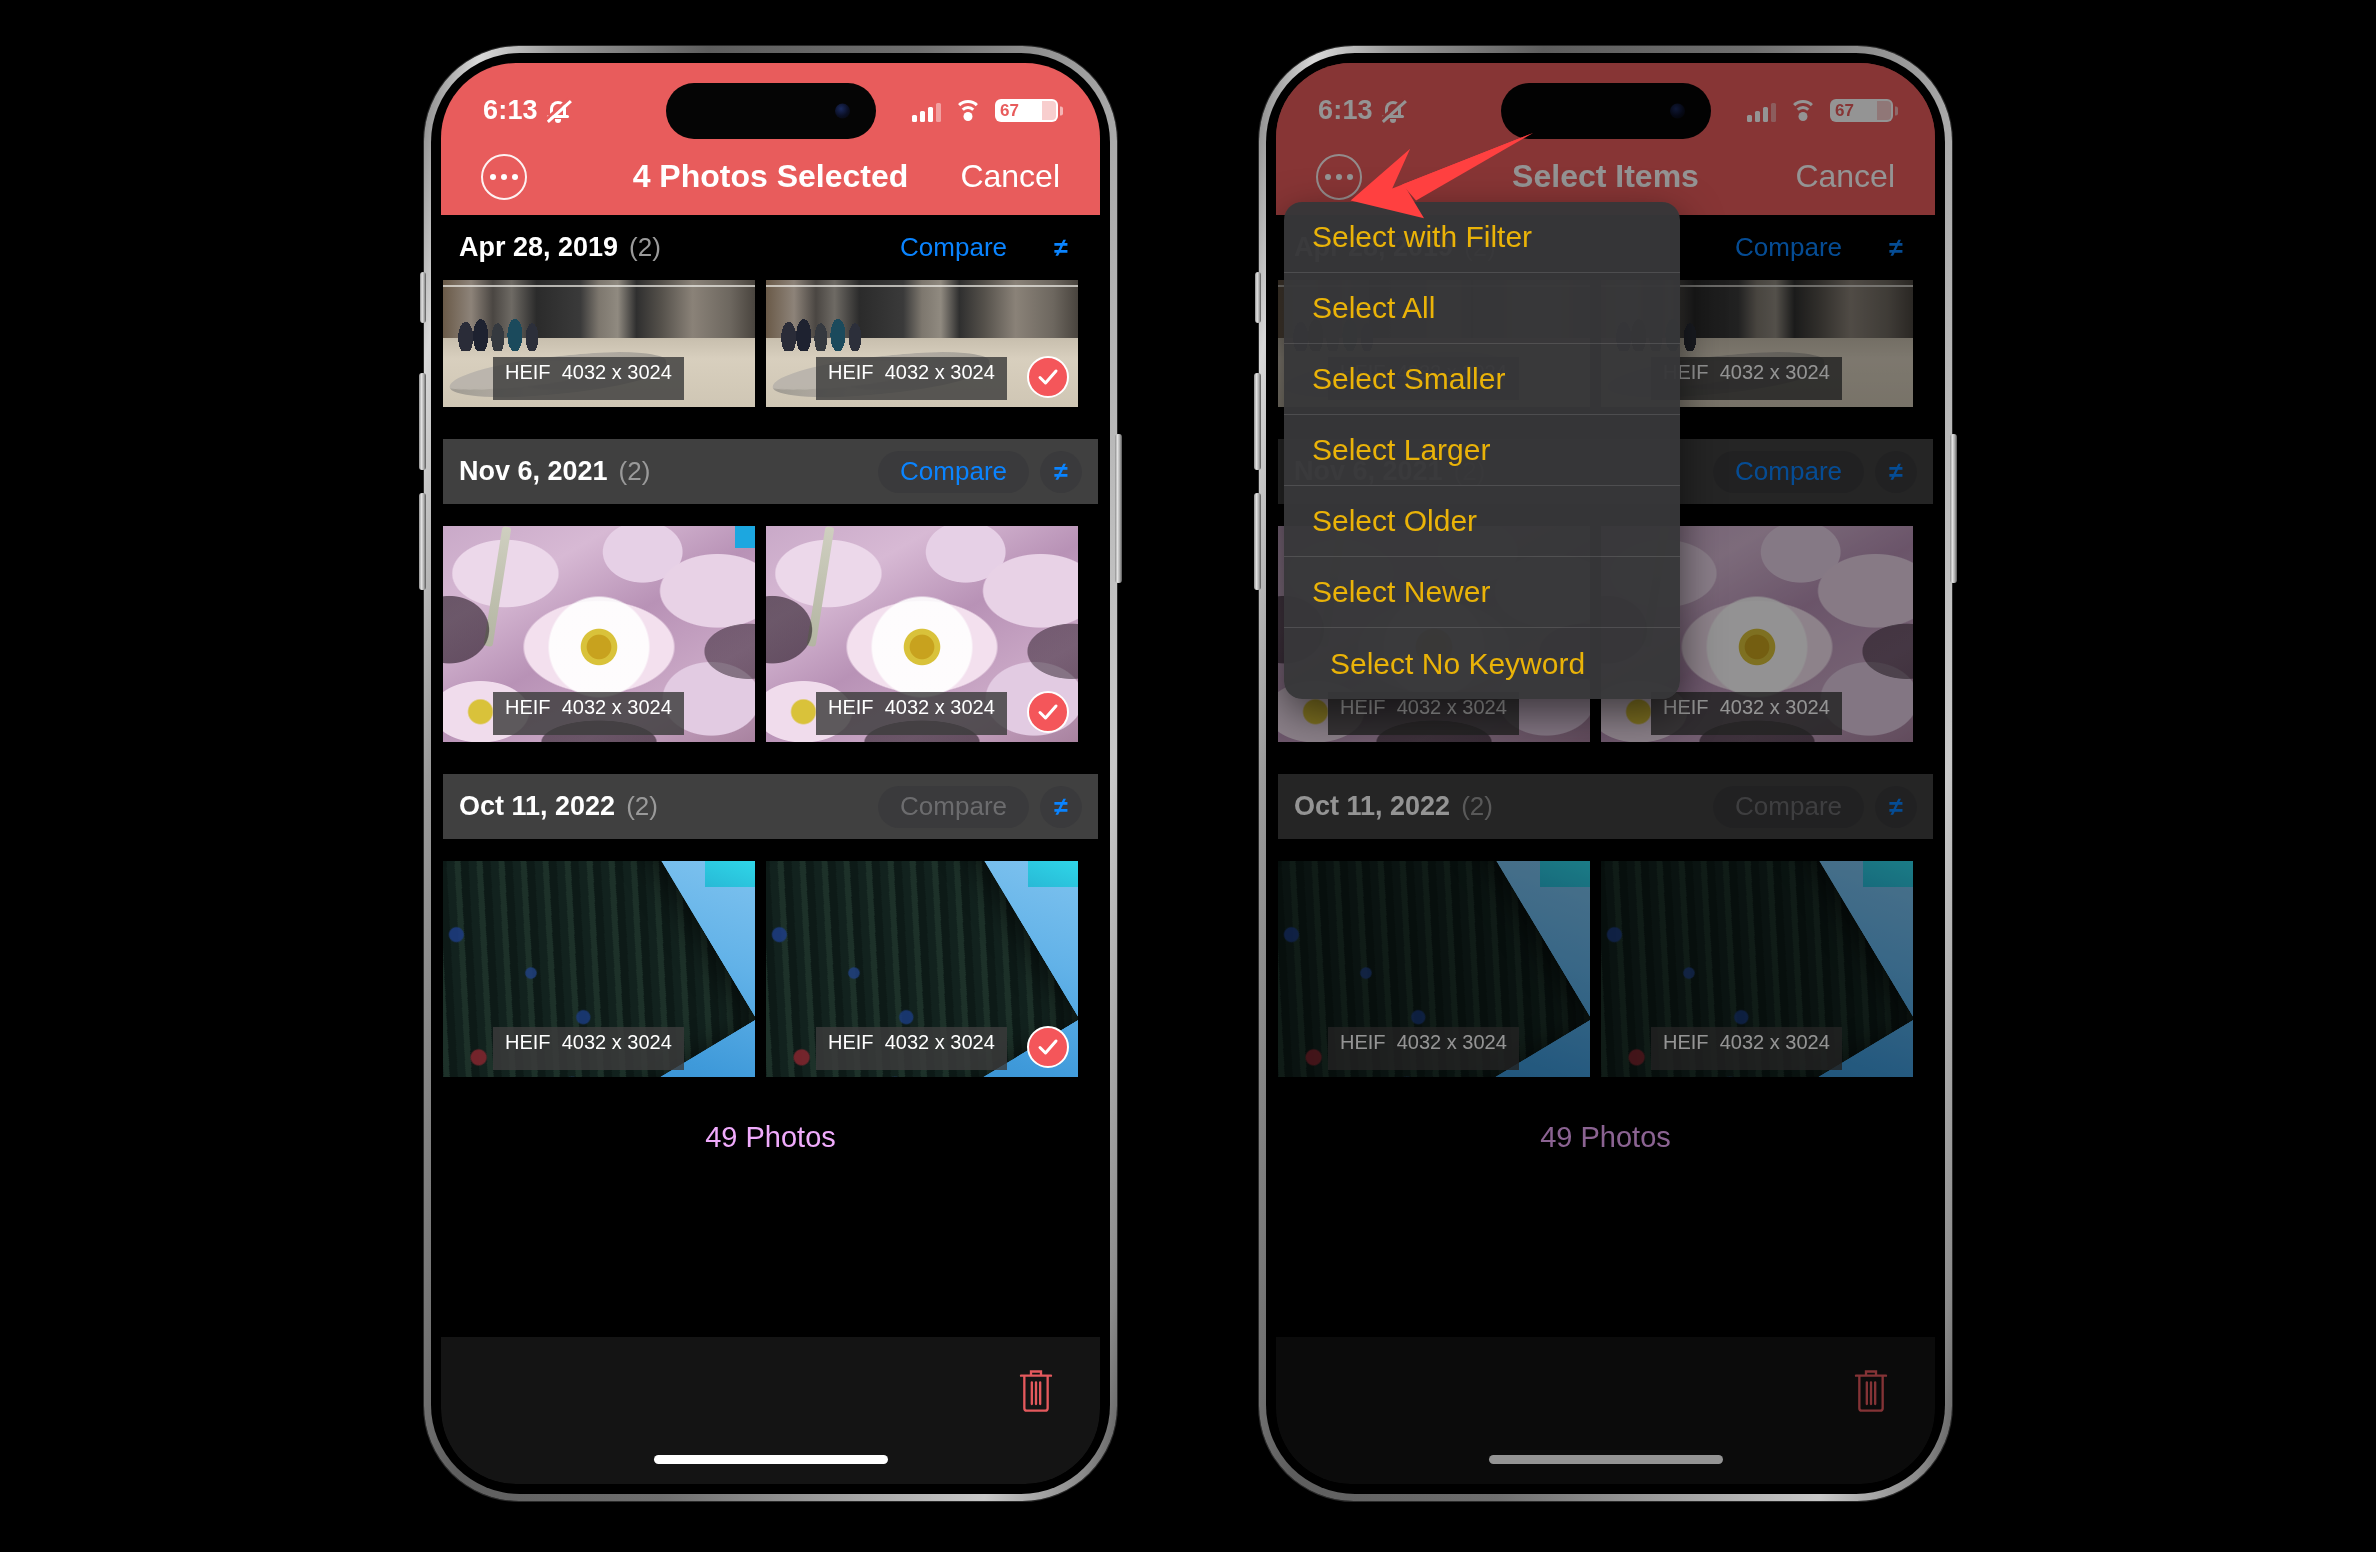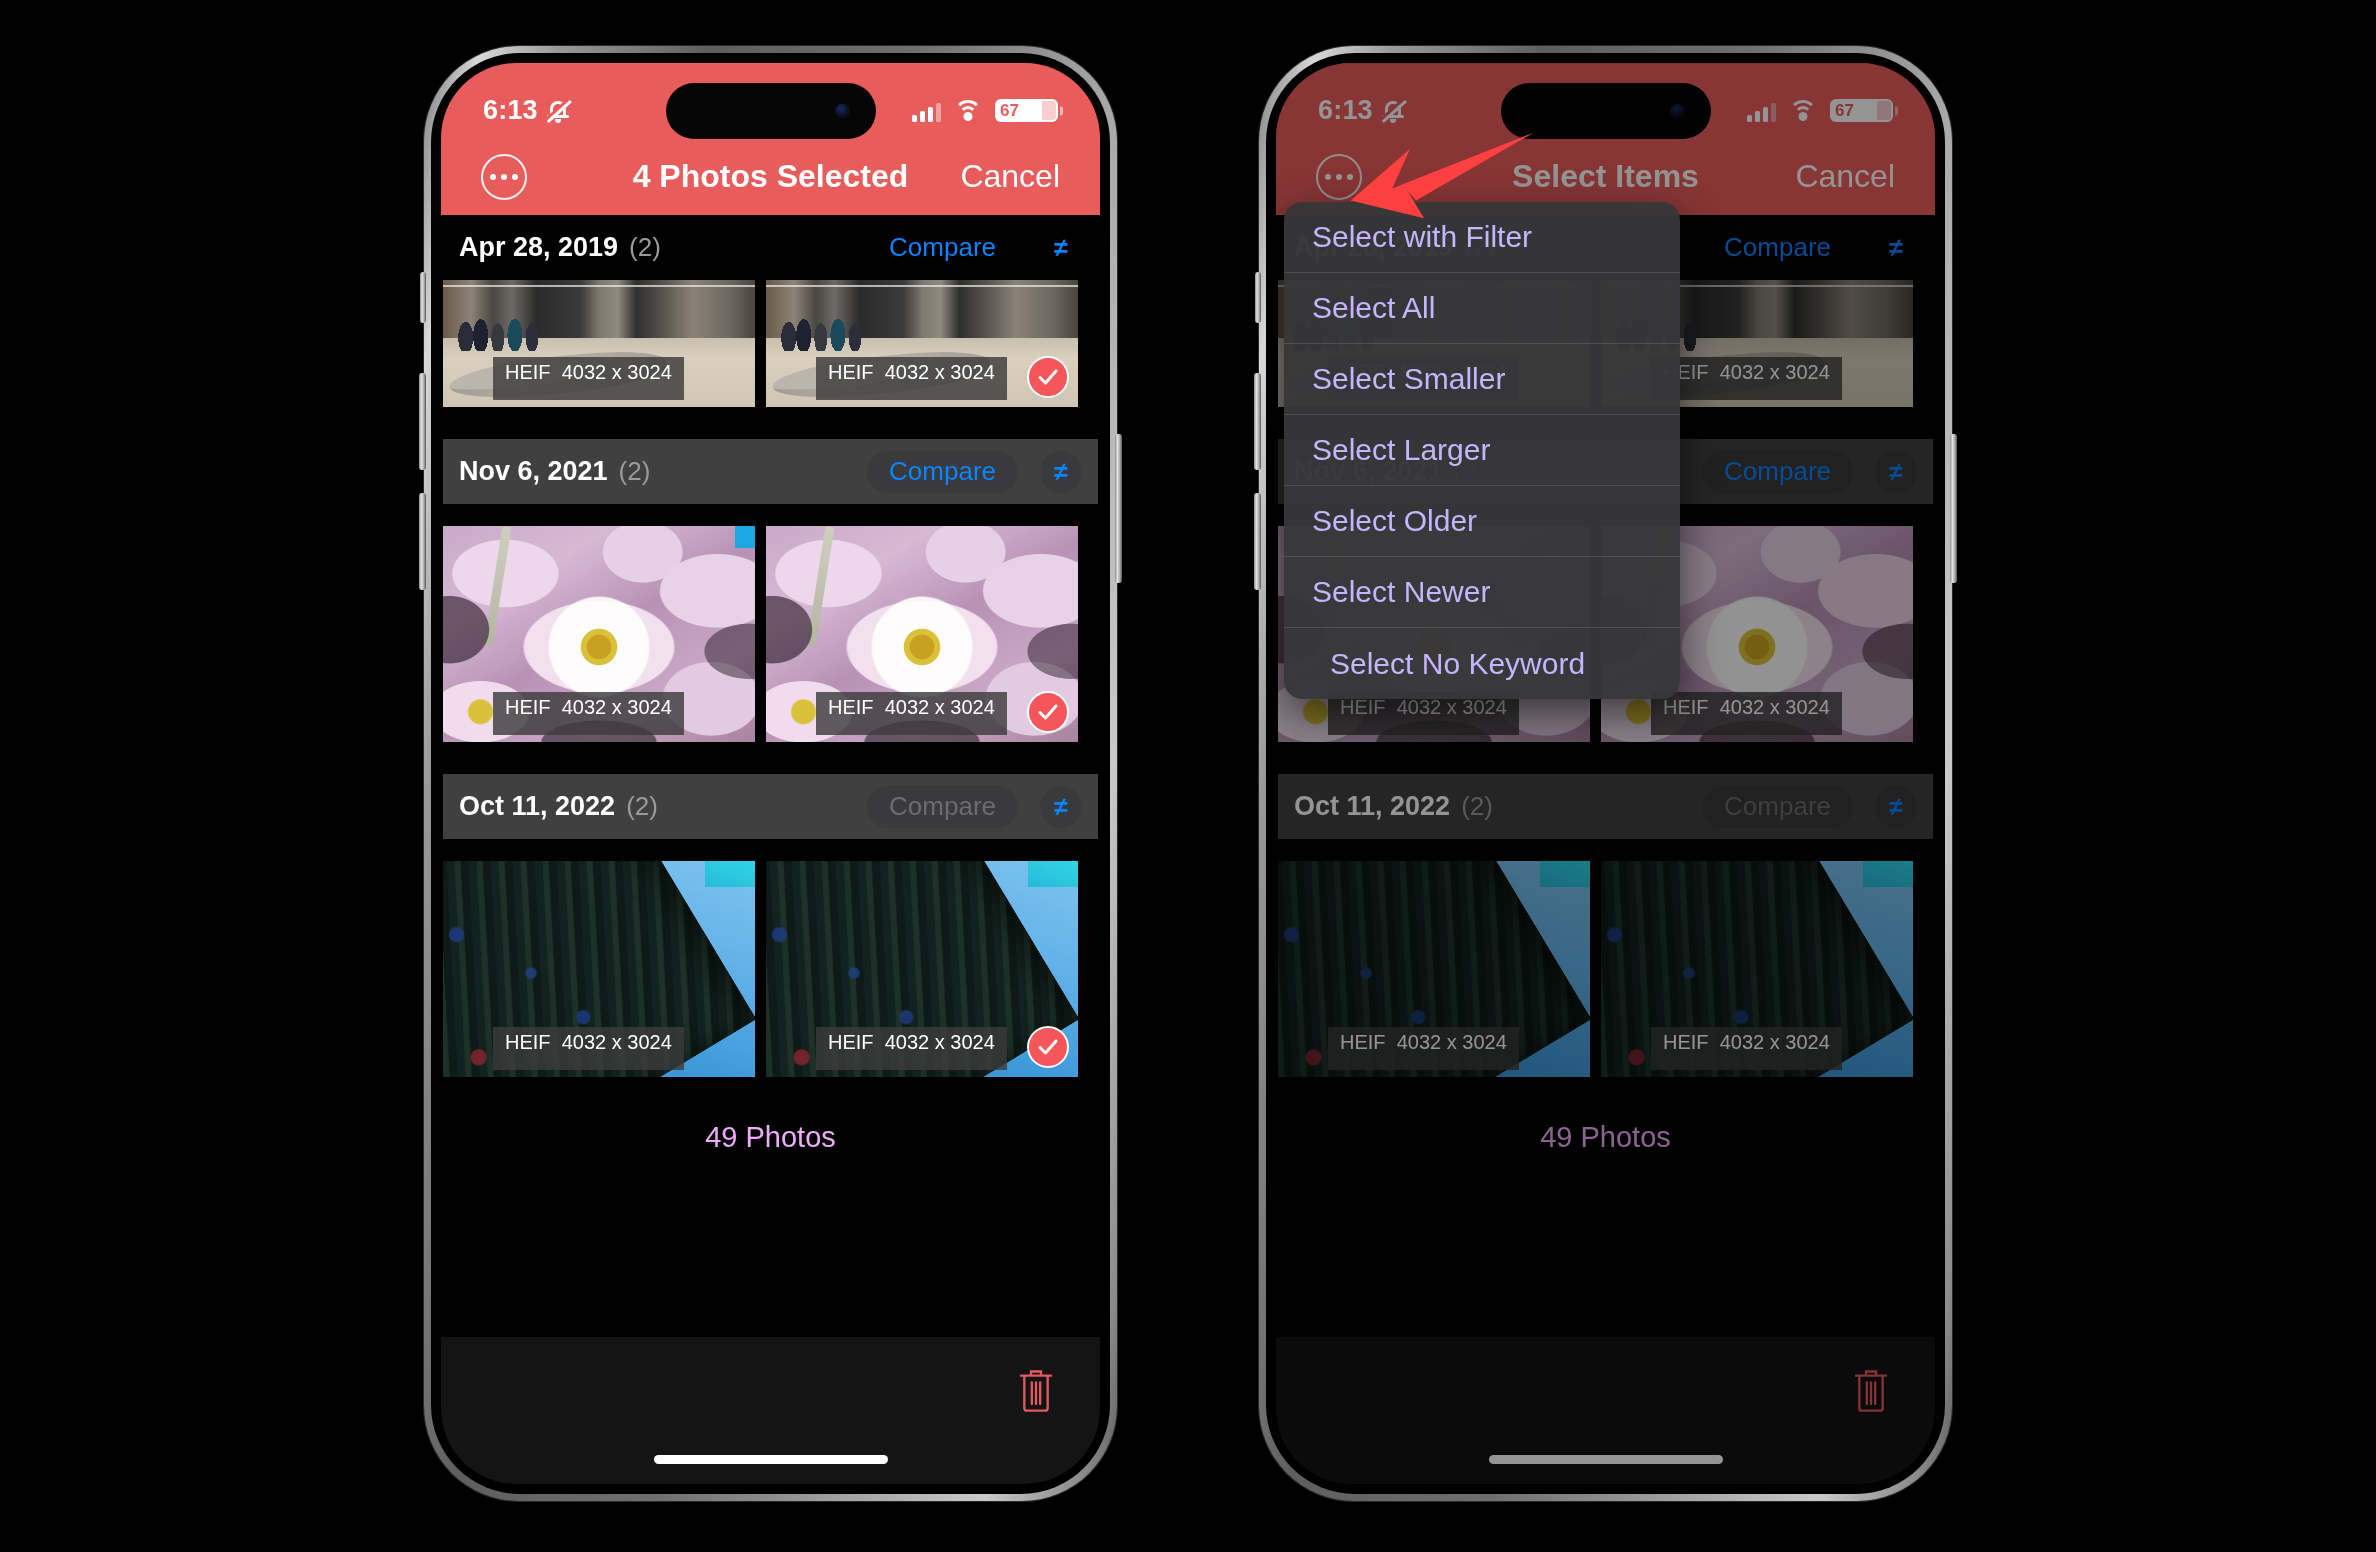--- a/index.html
+++ b/index.html
@@ -137,21 +137,21 @@
   .content { position: absolute; left: 0; right: 0; top: 152px; bottom: 0; background: #000; }
 
   .group-header {
     height: 65px; margin: 0 2px;
     background: #404040;
     display: flex; align-items: center; padding: 0 16px;
   }
   .group-header.first { background: transparent; }
   .gh-date { font-size: 27px; font-weight: bold; color: #fff; }
   .gh-count { font-size: 26px; color: #9a9a9a; margin-left: 11px; }
-  .gh-actions { margin-left: auto; display: flex; align-items: flex-end; gap: 22px; }
+  .gh-actions { margin-left: auto; display: flex; align-items: flex-end; gap: 11px; }
   .pill {
     height: 42px; padding: 0 22px; border-radius: 21px;
     background: #3a3a3c; color: #0a84ff; font-size: 26px;
     display: flex; align-items: center; cursor: pointer;
   }
   .pill.dim { color: #6c6c6e; }
   .neq {
     width: 42px; height: 42px; border-radius: 50%;
     background: #3a3a3c; color: #0a84ff; font-size: 25px; font-weight: bold;
     display: flex; align-items: center; justify-content: center; cursor: pointer;
@@ -304,21 +304,21 @@
   .menu {
     position: absolute; left: 8px; top: 139px; width: 396px;
     background: rgba(55,55,57,.97);
     border-radius: 18px;
     overflow: hidden;
     z-index: 60;
     box-shadow: 0 14px 40px rgba(0,0,0,.55);
   }
   .menu-item {
     height: 71px; display: flex; align-items: center;
-    padding: 0 28px; color: #c4b5fd; font-size: 30px;
+    padding: 0 28px; color: #eab308; font-size: 30px;
     border-bottom: 1px solid rgba(255,255,255,.12);
     cursor: pointer;
   }
   .menu-item:last-child { border-bottom: none; margin-left: 18px; }
 
   .dim-overlay {
     position: absolute; inset: 0; background: rgba(0,0,0,.42);
     z-index: 50; pointer-events: none;
   }
 

